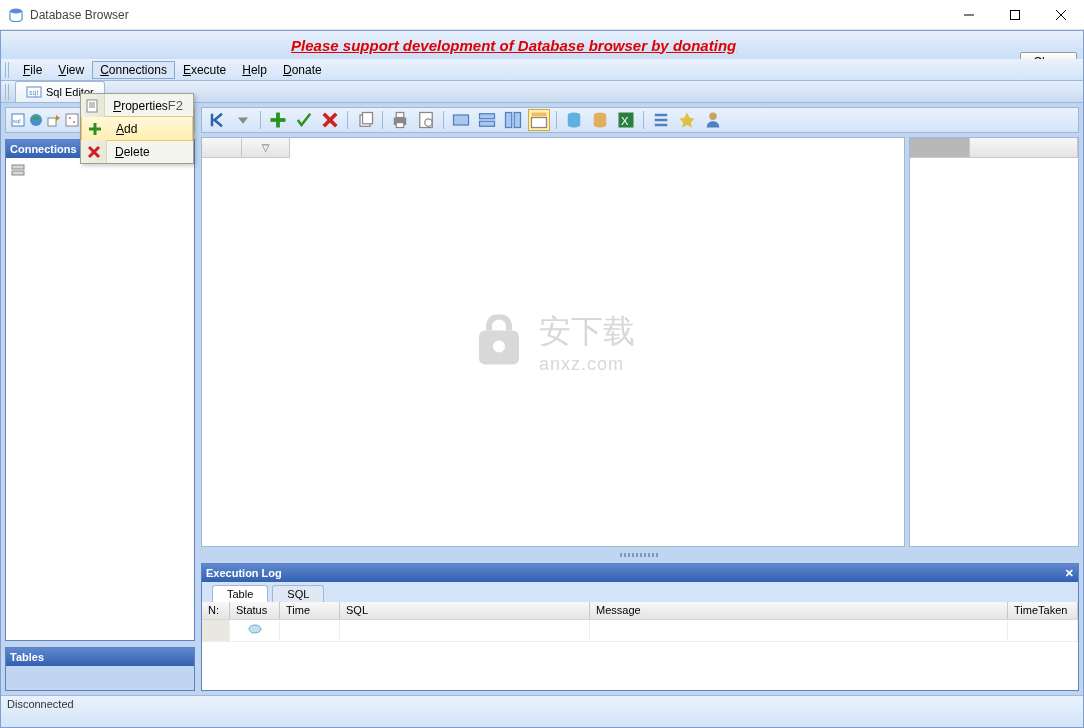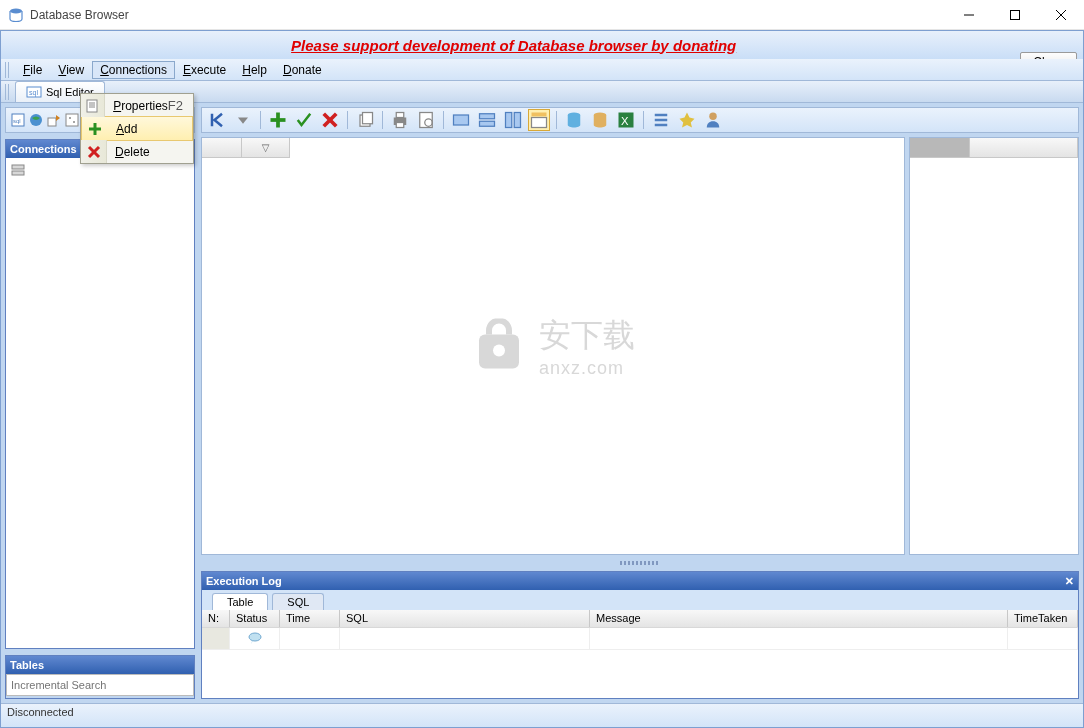--- a/index.html
+++ b/index.html
@@ -73,21 +73,21 @@
 .exec-log-header .x { margin-left: auto; margin-right: 4px; cursor: pointer; }
 .exec-log-tabs { height: 20px; background: #d3e4f8; display: flex; align-items: flex-end; padding-left: 10px; gap: 4px; }
 .exec-log-tabs .etab { background: #fff; border: 1px solid #a0b8d8; border-bottom: none; padding: 2px 14px; font-size: 11px; border-radius: 3px 3px 0 0; }
 .exec-log-tabs .etab.inactive { background: #e0e8f4; }
 .exec-log-grid { flex: 1; background: #fff; }
 .elg-head { display: flex; height: 18px; border-bottom: 1px solid #d8d8d8; }
 .elg-head .col { background: linear-gradient(#f8f8f8, #e4e4e4); border-right: 1px solid #c8c8c8; font-size: 11px; padding: 2px 6px; }
 .elg-row { display: flex; height: 22px; border-bottom: 1px solid #eee; }
 .elg-row .col { border-right: 1px solid #eee; font-size: 11px; padding: 2px 6px; display: flex; align-items: center; }
 
-.statusbar { height: 24px; background: linear-gradient(#eaf2fc, #d3e4f8); border-top: 1px solid #a0b8d8; font-size: 11px; padding: 2px 6px; color: #333; }
+.statusbar { height: 32px; background: linear-gradient(#eaf2fc, #d3e4f8); border-top: 1px solid #a0b8d8; font-size: 11px; padding: 2px 6px; color: #333; }
 
 .ico { width: 16px; height: 16px; display: inline-flex; align-items: center; justify-content: center; }
 </style>
 </head>
 <body>
 
 <div class="titlebar">
   <span class="app-icon">
     <svg viewBox="0 0 16 16">
         <ellipse cx="8" cy="4" rx="6" ry="2.5" fill="#5a8dd0"></ellipse>
@@ -221,21 +221,20 @@
             <span class="ico" style="margin:4px">
                 <svg viewBox="0 0 16 16">
                   <rect x="2" y="3" width="12" height="4" fill="#d8d8d8" stroke="#888"></rect>
                   <rect x="2" y="9" width="12" height="4" fill="#d8d8d8" stroke="#888"></rect>
                 </svg>
               </span>
           </div>
         </div>
         <div class="panel tables-panel">
           <div class="panel-header">Tables</div>
-          <input type="text" placeholder="Incremental Search" style="">
         </div>
       </div>
 
       <div class="center-col">
         <div class="main-toolbar">
           <span class="tb-icon">
               <svg viewBox="0 0 16 16">
                 <path d="M4 3v10M12 3L6 8l6 5" stroke="#3060b0" fill="none" stroke-width="2"></path>
               </svg>
             </span>

